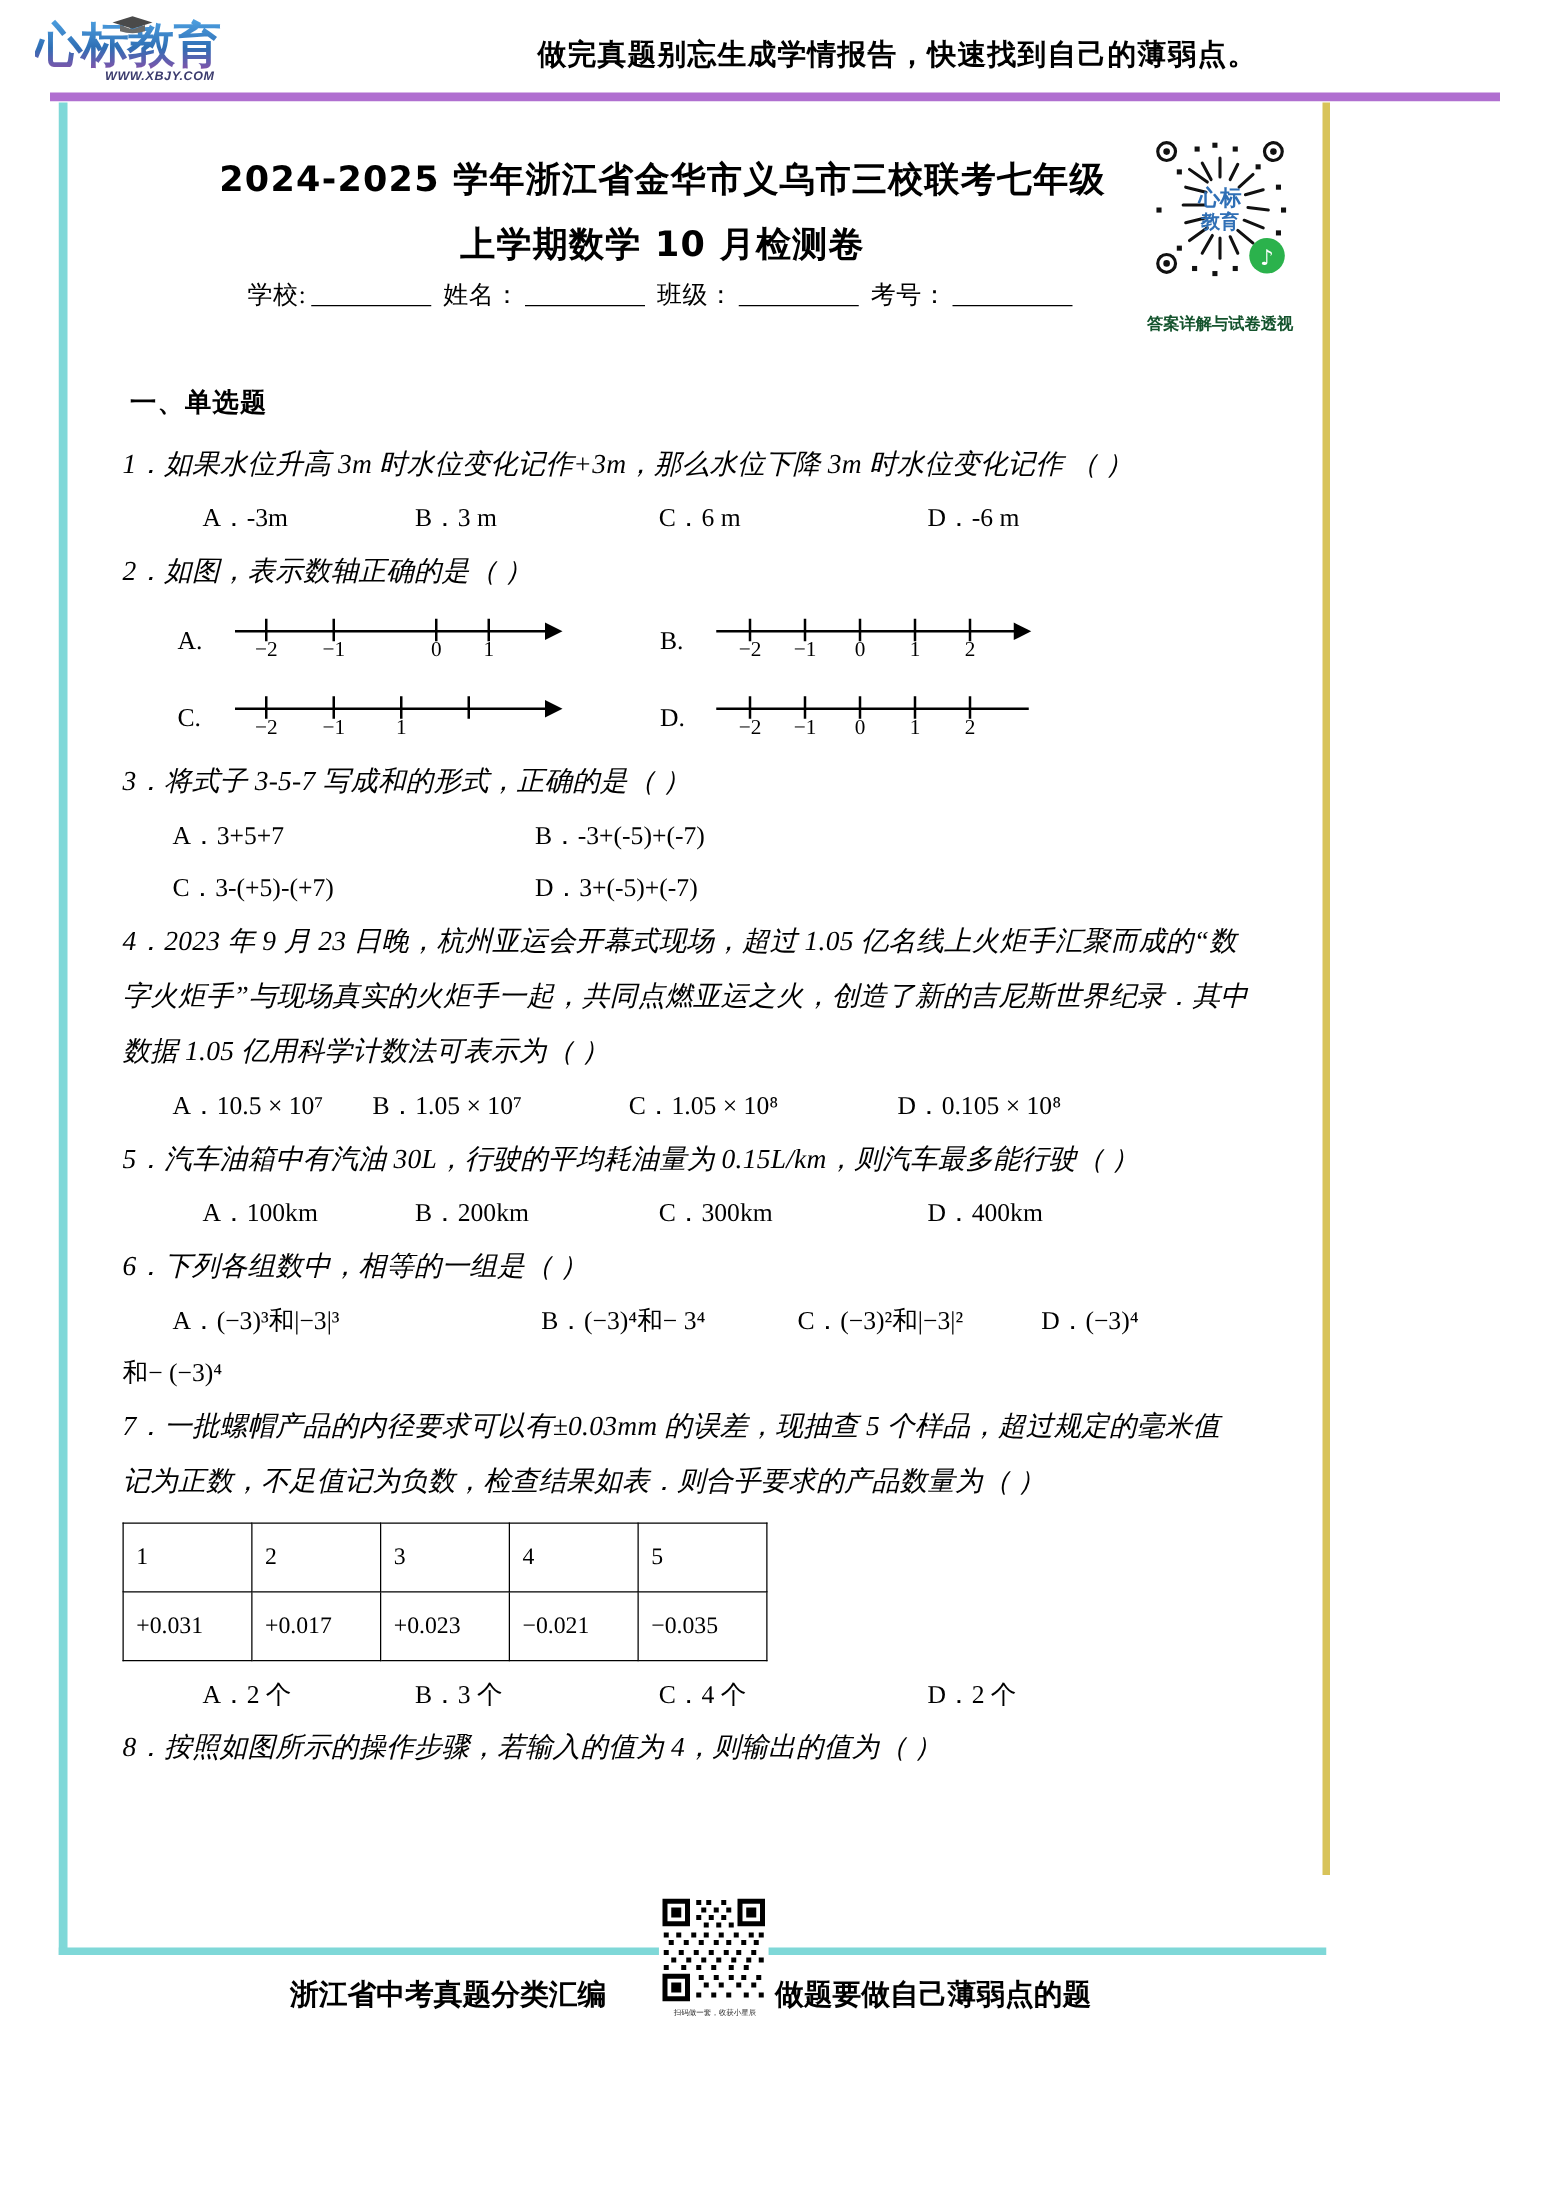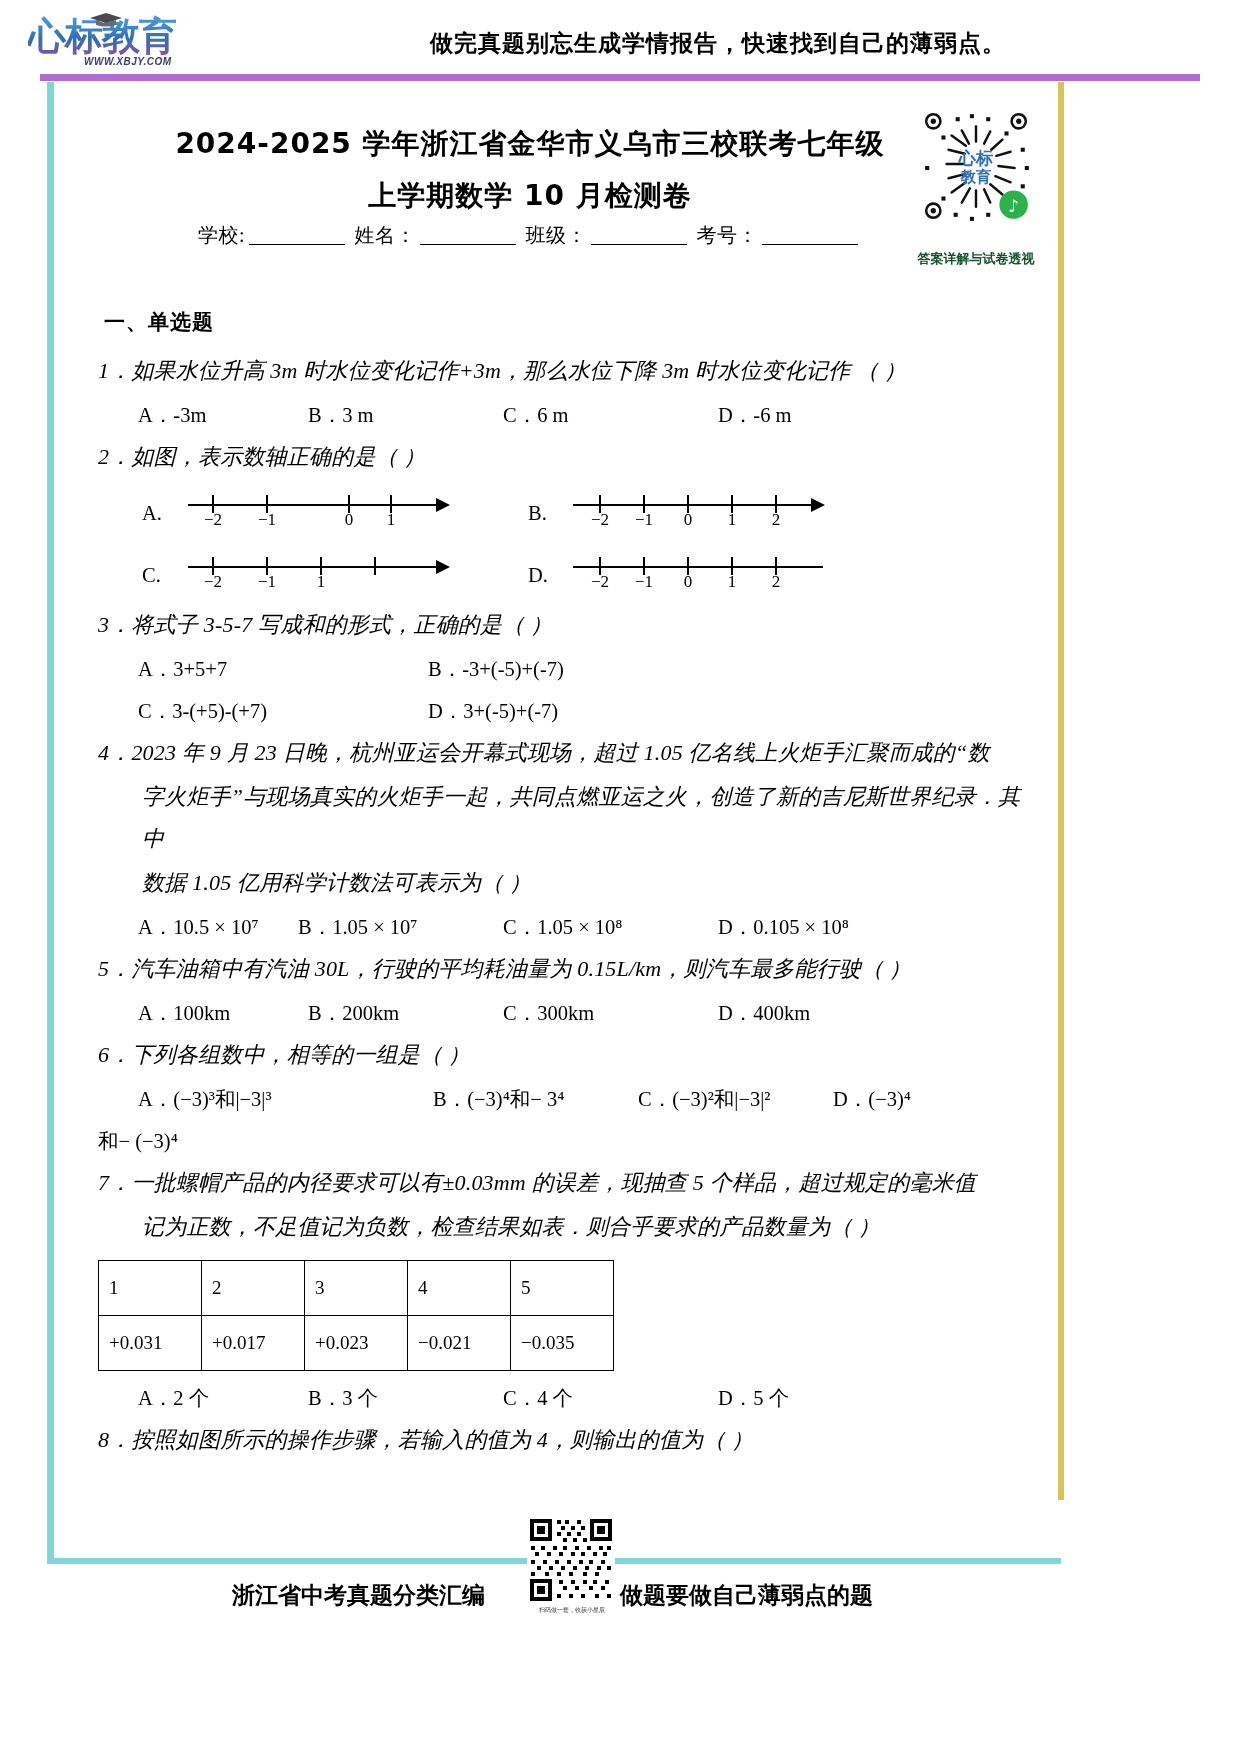--- a/index.html
+++ b/index.html
@@ -115,31 +115,31 @@
     margin:8px 0 14px 6px;
     letter-spacing:1px;
   }
   .q{
     font-size:22px;
     line-height:42px;
     margin-bottom:2px;
     letter-spacing:0.2px;
     font-style:italic;
   }
-  .q-body{ text-indent:0;margin-left:44px; }
+  .q-body{ text-indent:0; }
   .opts{
     font-size:20.5px;
     line-height:42px;
     margin-left:40px;
     white-space:nowrap;
   }
   .opts span.o{ display:inline-block; }
 
   
-  .opt4 > span.o:nth-child(1){ width:170px; }
+  .opt4 > span.o:nth-child(1){ width:170px;margin-left:24px; }
   .opt4 > span.o:nth-child(2){ width:195px; }
   .opt4 > span.o:nth-child(3){ width:215px; }
 
   .opt2 > span.o:nth-child(1){ width:290px; }
 
   
   .nl-row{
     position:relative;
     height:62px;
     margin-left:30px;
@@ -421,21 +421,21 @@
       <td>+0.031</td>
       <td>+0.017</td>
       <td>+0.023</td>
       <td>−0.021</td>
       <td>−0.035</td>
     </tr>
   </tbody>
     </table>
 
   <div class="opts opt4">
-    <span class="o">A．2 个</span><span class="o">B．3 个</span><span class="o">C．4 个</span><span class="o">D．5 个</span>
+    <span class="o">A．2 个</span><span class="o">B．3 个</span><span class="o">C．4 个</span><span class="o">D．2 个</span>
   </div>
 
   <div class="q">
     <span>8．</span><span>按照如图所示的操作步骤，若输入的值为 4，则输出的值为（  ）</span>
   </div>
 
 </div>
 
 <div class="footer">
   <div class="foot-left">浙江省中考真题分类汇编</div>

